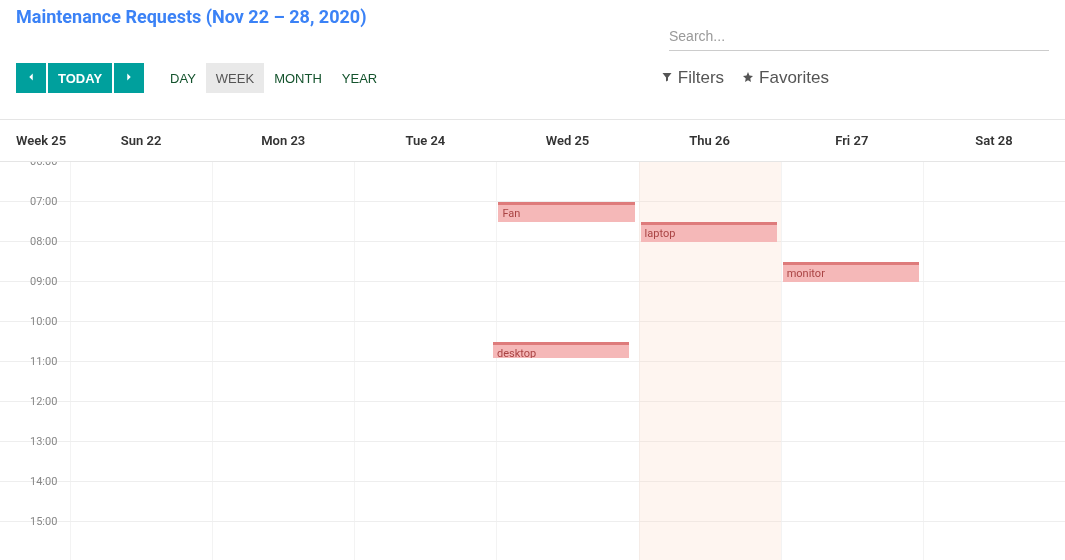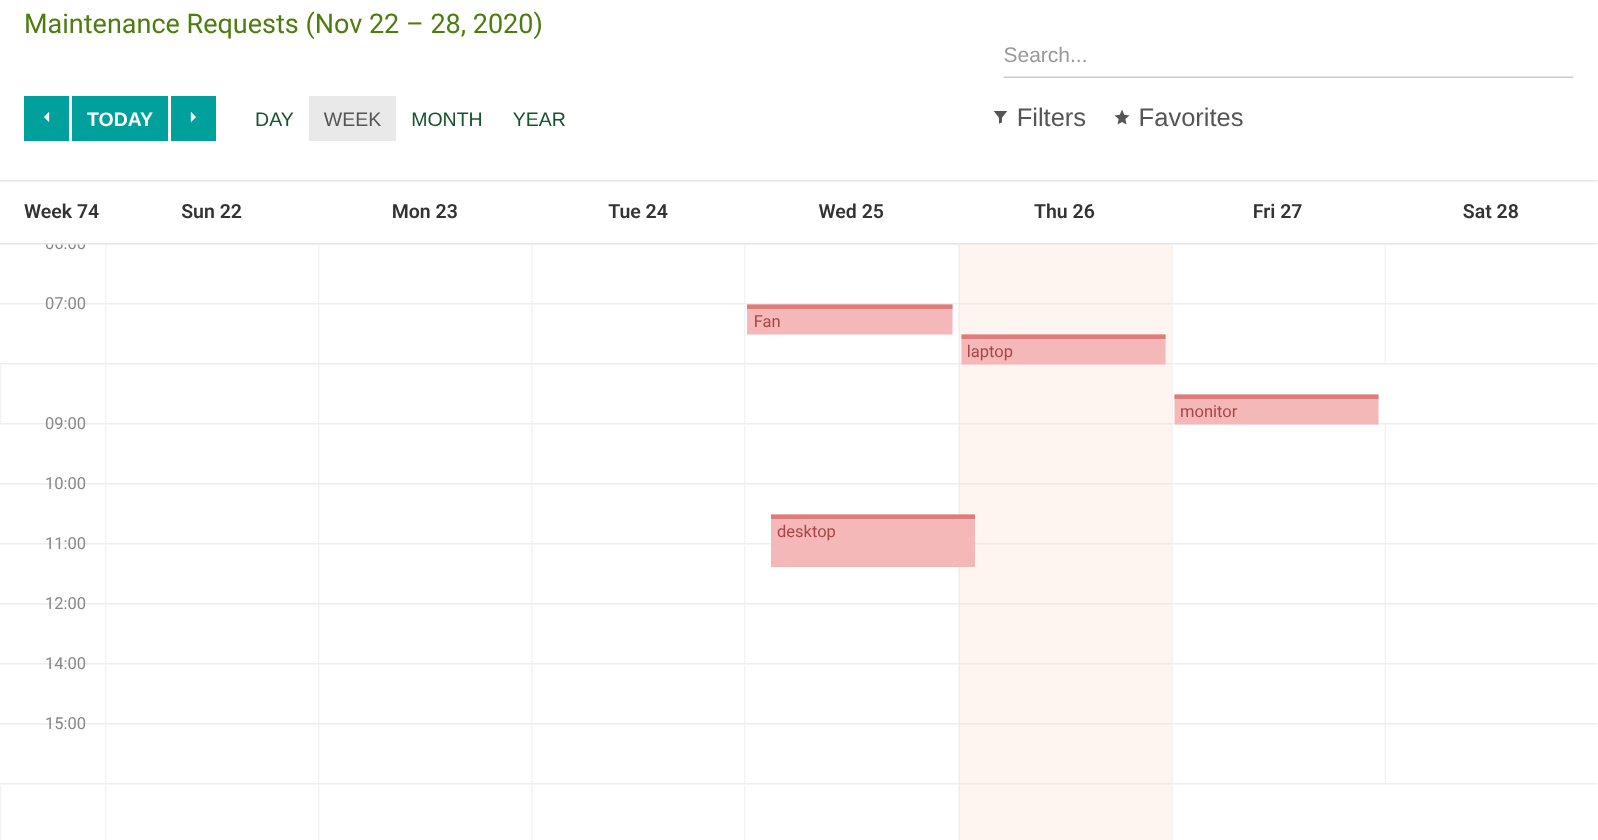--- a/index.html
+++ b/index.html
@@ -19,22 +19,22 @@
     align-items: flex-start;
     justify-content: space-between;
     padding: 6px 16px 0 16px;
   }
   .title-row {
     display: flex;
     align-items: center;
   }
   .page-title {
     font-size: 18px;
-    color: #4d7c0f;
-    font-weight: 400;
+    color: #3b82f6;
+    font-weight: 700;
   }
 
   .search-wrap {
     width: 380px;
     border-bottom: 1px solid #ccc;
     padding-bottom: 6px;
     padding-top: 2px;
   }
   .search-input {
     width: 100%;
@@ -240,21 +240,21 @@
         <svg viewBox="0 0 24 24">
             <path d="M12 2l2.9 6.9L22 10l-5.5 4.8L18 22l-6-3.5L6 22l1.5-7.2L2 10l7.1-1.1L12 2z"></path>
           </svg>
       </span>
       <span>Favorites</span>
     </button>
   </div>
 </div>
 
 <div class="cal-header">
-  <div>Week 74</div>
+  <div>Week 25</div>
   <div>Sun 22</div>
   <div>Mon 23</div>
   <div>Tue 24</div>
   <div>Wed 25</div>
   <div>Thu 26</div>
   <div>Fri 27</div>
   <div>Sat 28</div>
 </div>
 
 <div class="cal-body">
@@ -273,20 +273,21 @@
         <div class="hour-label">07:00</div>
         <div class="hour-cell"></div>
         <div class="hour-cell"></div>
         <div class="hour-cell"></div>
         <div class="hour-cell"></div>
         <div class="hour-cell"></div>
         <div class="hour-cell"></div>
         <div class="hour-cell"></div>
       </div>
       <div class="hour-row">
+        <div class="hour-label">08:00</div>
         <div class="hour-cell"></div>
         <div class="hour-cell"></div>
         <div class="hour-cell"></div>
         <div class="hour-cell"></div>
         <div class="hour-cell"></div>
         <div class="hour-cell"></div>
         <div class="hour-cell"></div>
       </div>
       <div class="hour-row">
         <div class="hour-label">09:00</div>
@@ -313,20 +314,30 @@
         <div class="hour-cell"></div>
         <div class="hour-cell"></div>
         <div class="hour-cell"></div>
         <div class="hour-cell"></div>
         <div class="hour-cell"></div>
         <div class="hour-cell"></div>
         <div class="hour-cell"></div>
       </div>
       <div class="hour-row">
         <div class="hour-label">12:00</div>
+        <div class="hour-cell"></div>
+        <div class="hour-cell"></div>
+        <div class="hour-cell"></div>
+        <div class="hour-cell"></div>
+        <div class="hour-cell"></div>
+        <div class="hour-cell"></div>
+        <div class="hour-cell"></div>
+      </div>
+      <div class="hour-row">
+        <div class="hour-label">13:00</div>
         <div class="hour-cell"></div>
         <div class="hour-cell"></div>
         <div class="hour-cell"></div>
         <div class="hour-cell"></div>
         <div class="hour-cell"></div>
         <div class="hour-cell"></div>
         <div class="hour-cell"></div>
       </div>
       <div class="hour-row">
         <div class="hour-label">14:00</div>
@@ -354,15 +365,15 @@
         <div class="hour-cell"></div>
         <div class="hour-cell"></div>
         <div class="hour-cell"></div>
         <div class="hour-cell"></div>
         <div class="hour-cell"></div>
       </div>
       <div class="today-col" style="left: 638.571px; width: 142.143px;"></div>
       <div class="event" style="top: 40px; height: 20px; left: 498.429px; width: 136.143px;">Fan</div>
       <div class="event" style="top: 60px; height: 20px; left: 640.571px; width: 136.143px;">laptop</div>
       <div class="event" style="top: 100px; height: 20px; left: 782.714px; width: 136.143px;">monitor</div>
-      <div class="event" style="top: 180px; height: 35px; left: 514px; width: 136.143px;">desktop</div>
+      <div class="event" style="top: 180px; height: 16px; left: 493px; width: 136.143px;">desktop</div>
     </div>
 </div>
 
 </body></html>

